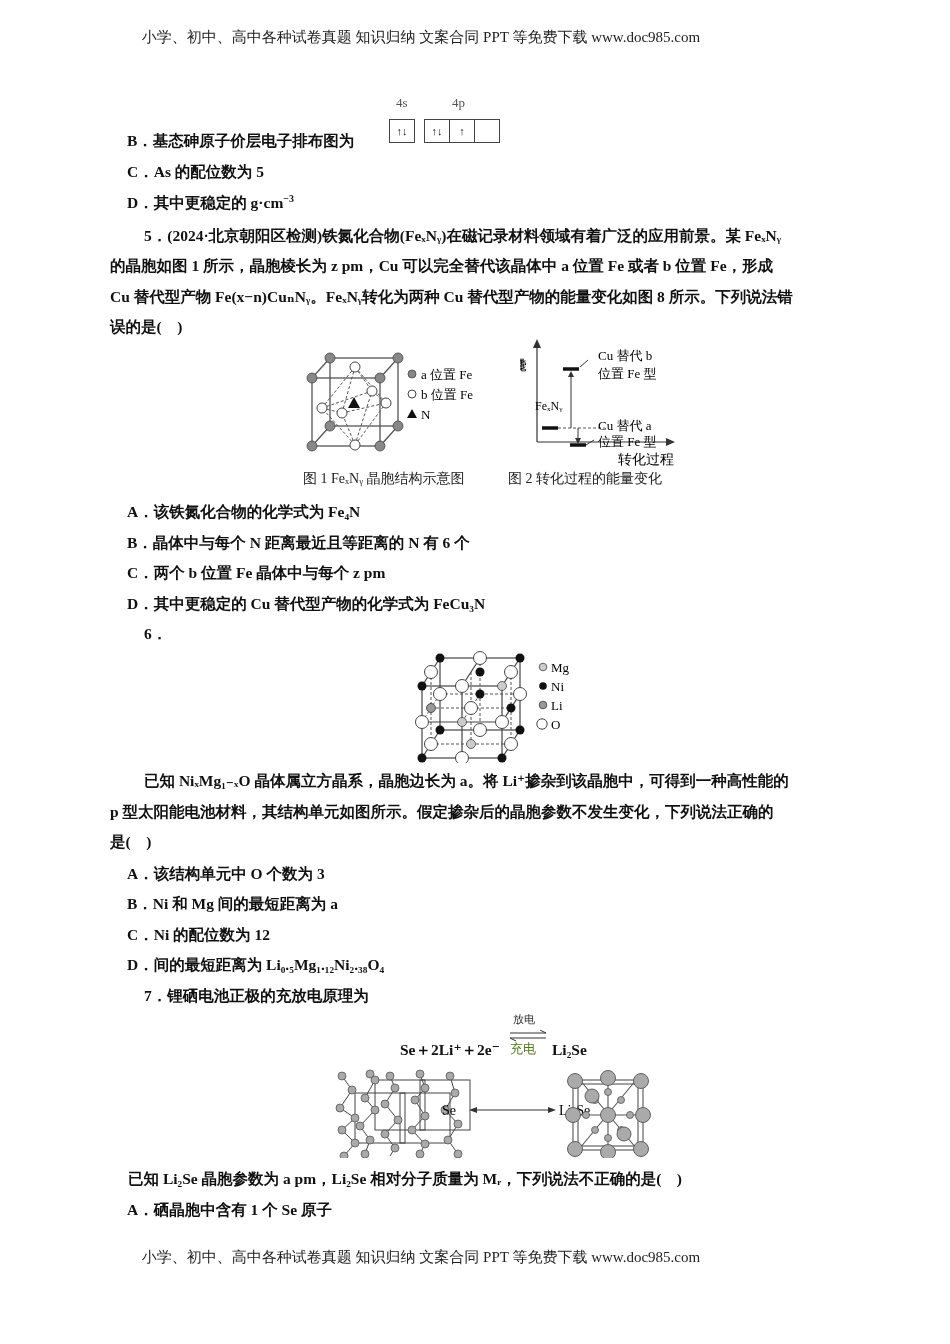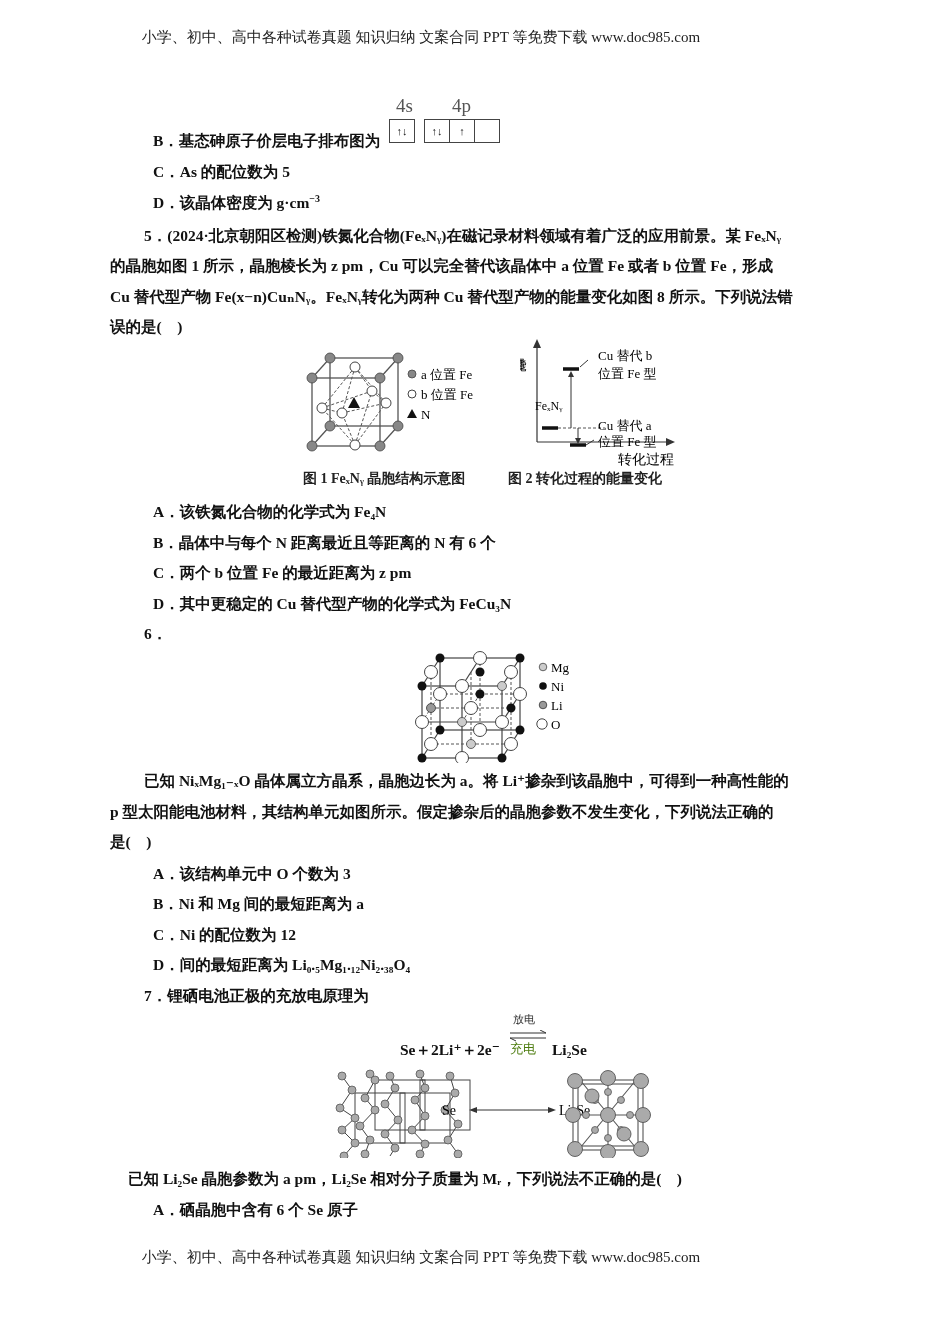--- a/index.html
+++ b/index.html
@@ -10,29 +10,29 @@
   .hdr, .ftr {
     position: absolute; left: 0; width: 842px; text-align: center;
     font-size: 15px; color: #222;
   }
   .hdr { top: 28px; }
   .ftr { top: 1248px; }
   .line {
     position: absolute; font-size: 15.5px; line-height: 20px; white-space: nowrap;
     font-weight: bold;
   }
-  .opt { left: 153px; }
+  .opt { left: 127px; }
   sub, sup { font-size: 10px; line-height: 0; }
   .orb-wrap { position: absolute; left: 389px; top: 99px; }
-  .orb-lbl { position: absolute; font-size: 19px; color: #555; font-weight: normal; }
+  .orb-lbl { position: absolute; font-size: 13px; color: #555; font-weight: normal; }
   .orb-box { position: absolute; border: 1px solid #444; height: 22px; display: flex; }
   .orb-cell { width: 24px; height: 22px; border-right: 1px solid #444; font-size: 11px; display: flex; align-items: center; justify-content: center; }
   .orb-cell:last-child { border-right: none; }
   .fig { position: absolute; }
-  .cap { position: absolute; font-size: 14px; font-weight: bold; color: #222; white-space: nowrap; }
+  .cap { position: absolute; font-size: 14px; font-weight: normal; color: #222; white-space: nowrap; }
   svg text { font-family: "Liberation Serif", "DejaVu Serif", serif; }
 </style>
 </head>
 <body>
 
 <div class="hdr">小学、初中、高中各种试卷真题 知识归纳 文案合同 PPT 等免费下载   www.doc985.com</div>
 
 <div class="line opt" style="top:131px">
   <span>B．</span><span>基态砷原子价层电子排布图为</span>
 </div>
@@ -45,21 +45,21 @@
   <div class="orb-box" style="left:35px; top:20px">
     <div class="orb-cell">↑↓</div>
     <div class="orb-cell">↑</div>
     <div class="orb-cell"></div>
   </div>
 </div>
 <div class="line opt" style="top:162px">
   <span>C．</span><span>As 的配位数为 5</span>
 </div>
 <div class="line opt" style="top:193px">
-  <span>D．</span><span>该晶体密度为 g·cm</span><sup>−3</sup>
+  <span>D．</span><span>其中更稳定的 g·cm</span><sup>−3</sup>
 </div>
 
 <div class="line" style="left:144px; top:226px">
   <span>5．</span><span>(2024·北京朝阳区检测)</span><span>铁氮化合物(FeₓNᵧ)在磁记录材料领域有着广泛的应用前景。某 FeₓNᵧ</span>
 </div>
 <div class="line" style="left:110px; top:256px">的晶胞如图 1 所示，晶胞棱长为 z pm，Cu 可以完全替代该晶体中 a 位置 Fe 或者 b 位置 Fe，形成</div>
 <div class="line" style="left:110px; top:287px">Cu 替代型产物 Fe(x−n)CuₙNᵧ。FeₓNᵧ转化为两种 Cu 替代型产物的能量变化如图 8 所示。下列说法错</div>
 <div class="line" style="left:110px; top:317px">误的是(　)</div>
 
 <svg class="fig" style="left:300px; top:345px" width="200" height="120">
@@ -139,21 +139,21 @@
 <div class="cap" style="left:303px; top:470px">图 1  FeₓNᵧ 晶胞结构示意图</div>
 <div class="cap" style="left:508px; top:470px">图 2  转化过程的能量变化</div>
 
 <div class="line opt" style="top:502px">
   <span>A．</span><span>该铁氮化合物的化学式为 Fe₄N</span>
 </div>
 <div class="line opt" style="top:533px">
   <span>B．</span><span>晶体中与每个 N 距离最近且等距离的 N 有 6 个</span>
 </div>
 <div class="line opt" style="top:563px">
-  <span>C．</span><span>两个 b 位置 Fe 的最近距离为 z pm</span>
+  <span>C．</span><span>两个 b 位置 Fe 晶体中与每个 z pm</span>
 </div>
 <div class="line opt" style="top:594px">
   <span>D．</span><span>其中更稳定的 Cu 替代型产物的化学式为 FeCu₃N</span>
 </div>
 
 <div class="line" style="left:144px; top:624px">6．</div>
 
 <svg class="fig" style="left:410px; top:648px" width="180" height="115">
   <g stroke="#444" stroke-width="1.2" fill="none">
     <rect x="12" y="38" width="80" height="72"></rect>
@@ -337,16 +337,16 @@
     <circle cx="243" cy="47" r="7.5"></circle>
       <circle cx="313" cy="47" r="7.5"></circle>
     <circle cx="278" cy="47" r="7.5"></circle>
       <circle cx="262" cy="28" r="7"></circle>
     <circle cx="294" cy="66" r="7"></circle>
   </g>
 </svg>
 
 <div class="line" style="left:128px; top:1169px">已知 Li₂Se 晶胞参数为 a pm，Li₂Se 相对分子质量为 Mᵣ，下列说法不正确的是(　)</div>
 <div class="line opt" style="top:1200px">
-  <span>A．</span><span>硒晶胞中含有 6 个 Se 原子</span>
+  <span>A．</span><span>硒晶胞中含有 1 个 Se 原子</span>
 </div>
 
 <div class="ftr">小学、初中、高中各种试卷真题 知识归纳 文案合同 PPT 等免费下载   www.doc985.com</div>
 
 </body></html>

